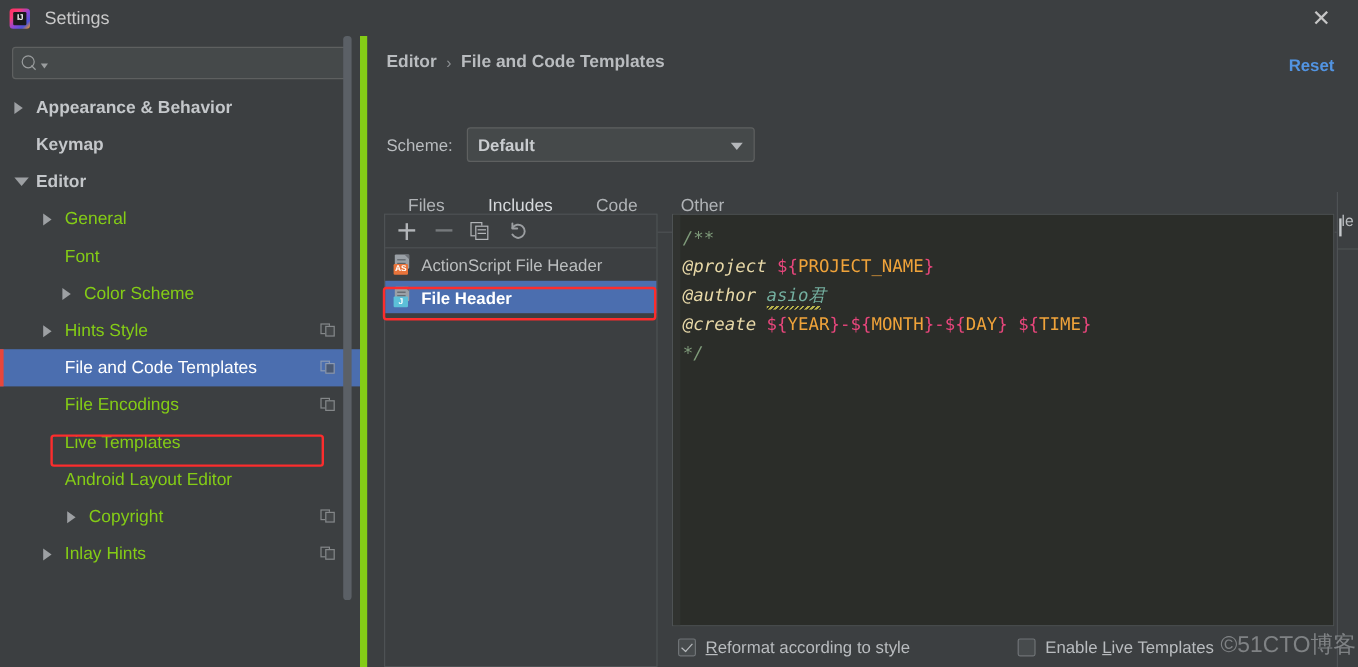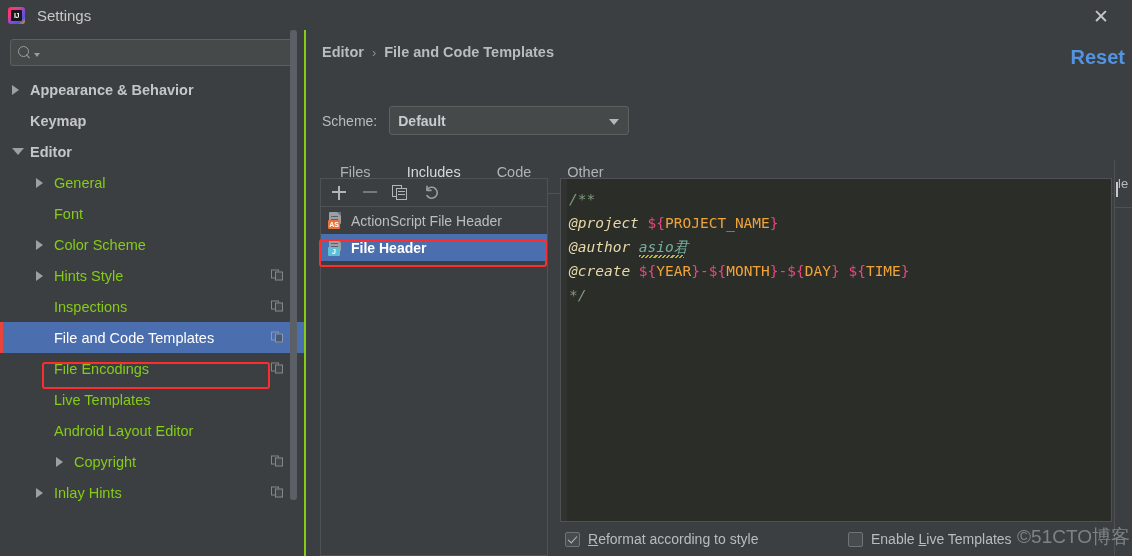--- a/index.html
+++ b/index.html
@@ -43,21 +43,21 @@
   .close-btn {
     position: absolute; right: 18px; top: 3px;
     width: 26px; height: 26px; display: flex; align-items: center; justify-content: center;
     color: #c6c6c6; font-size: 19px; line-height: 1; cursor: default;
   }
 
   
   .sidebar {
     position: absolute; left: 0; top: 30px; width: 306px; height: 526px;
     background: #3c3f41;
-    border-right: 2px solid #84cc16;
+    border-right: 6px solid #84cc16;
   }
   .search-wrap { padding: 9px 10px 0 10px; }
   .search-box {
     height: 27px; background: #45494a; border: 1px solid #5e6060; border-radius: 3px;
     display: flex; align-items: center; padding: 0 7px;
   }
   .mag {
     width: 13px; height: 13px; position: relative; flex: none; margin-right: 3px;
   }
   .mag::before {
@@ -129,22 +129,22 @@
     position: absolute; left: 307px; top: 30px; width: 825px; height: 526px;
     background: #3c3f41;
   }
   .breadcrumb {
     position: absolute; left: 15px; top: 14px;
     font-size: 14.5px; font-weight: bold; color: #b9bcbf;
     display: flex; align-items: center; gap: 8px;
   }
   .breadcrumb .sep { font-weight: normal; color: #8d9093; font-size: 13px; }
   .reset-link {
-    position: absolute; right: 7px; top: 16px;
-    font-size: 20px; font-weight: bold; color: #5294e2; cursor: default;
+    position: absolute; right: 20px; top: 16px;
+    font-size: 14px; font-weight: bold; color: #5294e2; cursor: default;
   }
 
   .scheme-row {
     position: absolute; left: 15px; top: 76px;
     display: flex; align-items: center; gap: 12px;
   }
   .scheme-label { font-size: 14px; color: #b9bcbf; }
   .combo {
     width: 240px; height: 29px; background: #45494a;
     border: 1px solid #5e6060; border-radius: 3px;
@@ -339,41 +339,31 @@
             <span class="arrow "></span>
           </span>
           <span class="label">General</span>
         </div>
         <div class="tree-row" style="padding-left: 36px;">
           <span style="width: 18px; display: inline-flex; align-items: center; flex: 0 0 auto;">
             <span class="arrow none"></span>
           </span>
           <span class="label">Font</span>
         </div>
-        <div class="tree-row" style="padding-left: 36px;">
+        <div class="tree-row" style="padding-left: 52px;">
           <span style="width: 18px; display: inline-flex; align-items: center; flex: 0 0 auto;">
             <span class="arrow "></span>
           </span>
           <span class="label">Color Scheme</span>
         </div>
         <div class="tree-row" style="padding-left: 36px;">
           <span style="width: 18px; display: inline-flex; align-items: center; flex: 0 0 auto;">
             <span class="arrow "></span>
           </span>
           <span class="label">Hints Style</span>
-          <span class="copy-badge">
-            <i class="b1"></i>
-            <i class="b2"></i>
-          </span>
-        </div>
-        <div class="tree-row" style="padding-left: 36px;">
-          <span style="width: 18px; display: inline-flex; align-items: center; flex: 0 0 auto;">
-            <span class="arrow none"></span>
-          </span>
-          <span class="label">Inspections</span>
           <span class="copy-badge">
             <i class="b1"></i>
             <i class="b2"></i>
           </span>
         </div>
         <div class="tree-row selected" style="padding-left: 36px;">
           <span style="width: 18px; display: inline-flex; align-items: center; flex: 0 0 auto;">
             <span class="arrow none"></span>
           </span>
           <span class="label">File and Code Templates</span>

